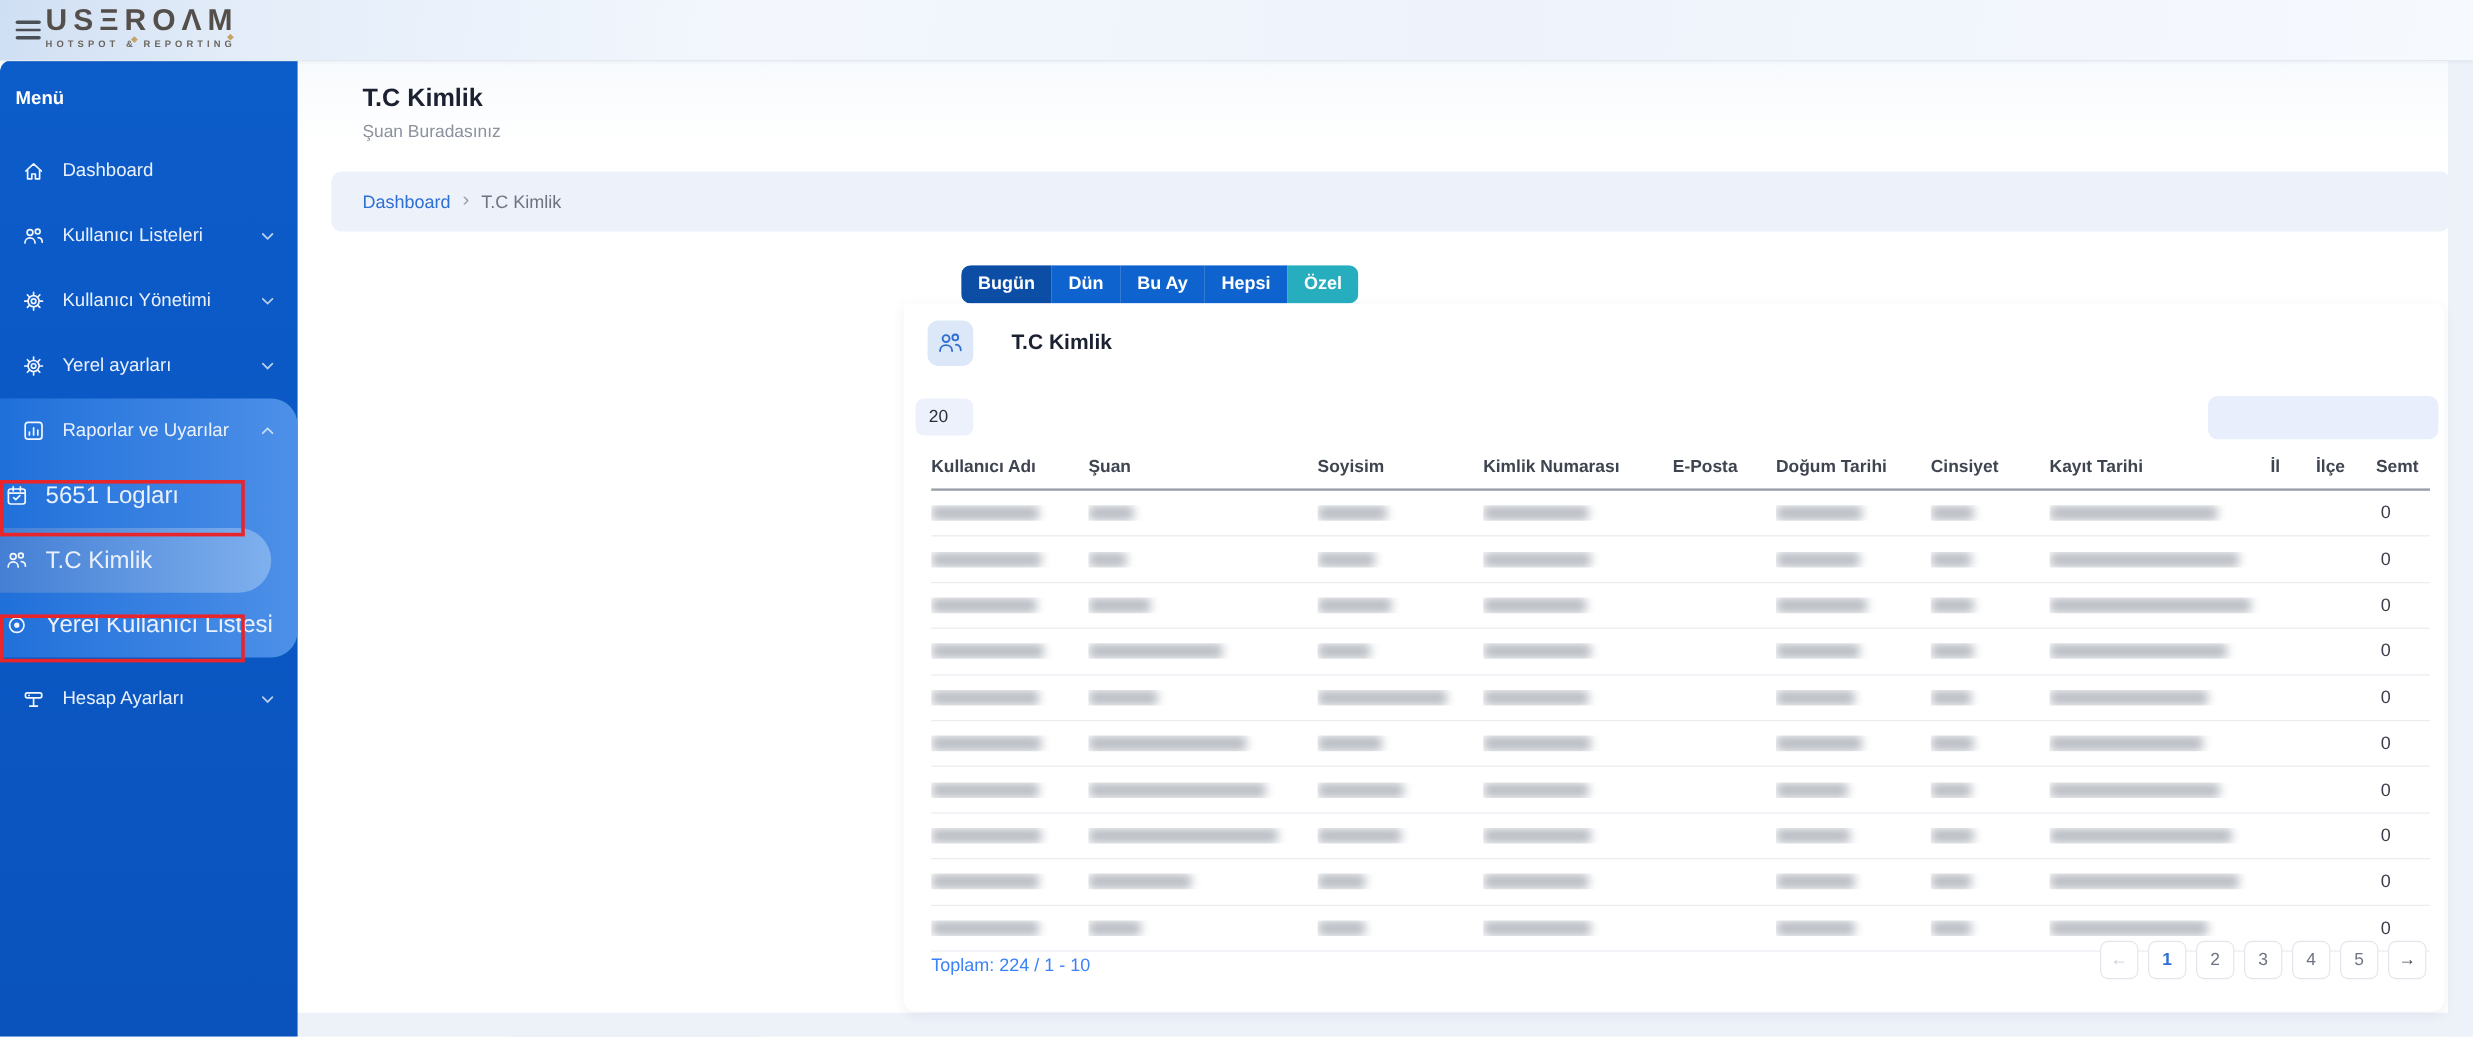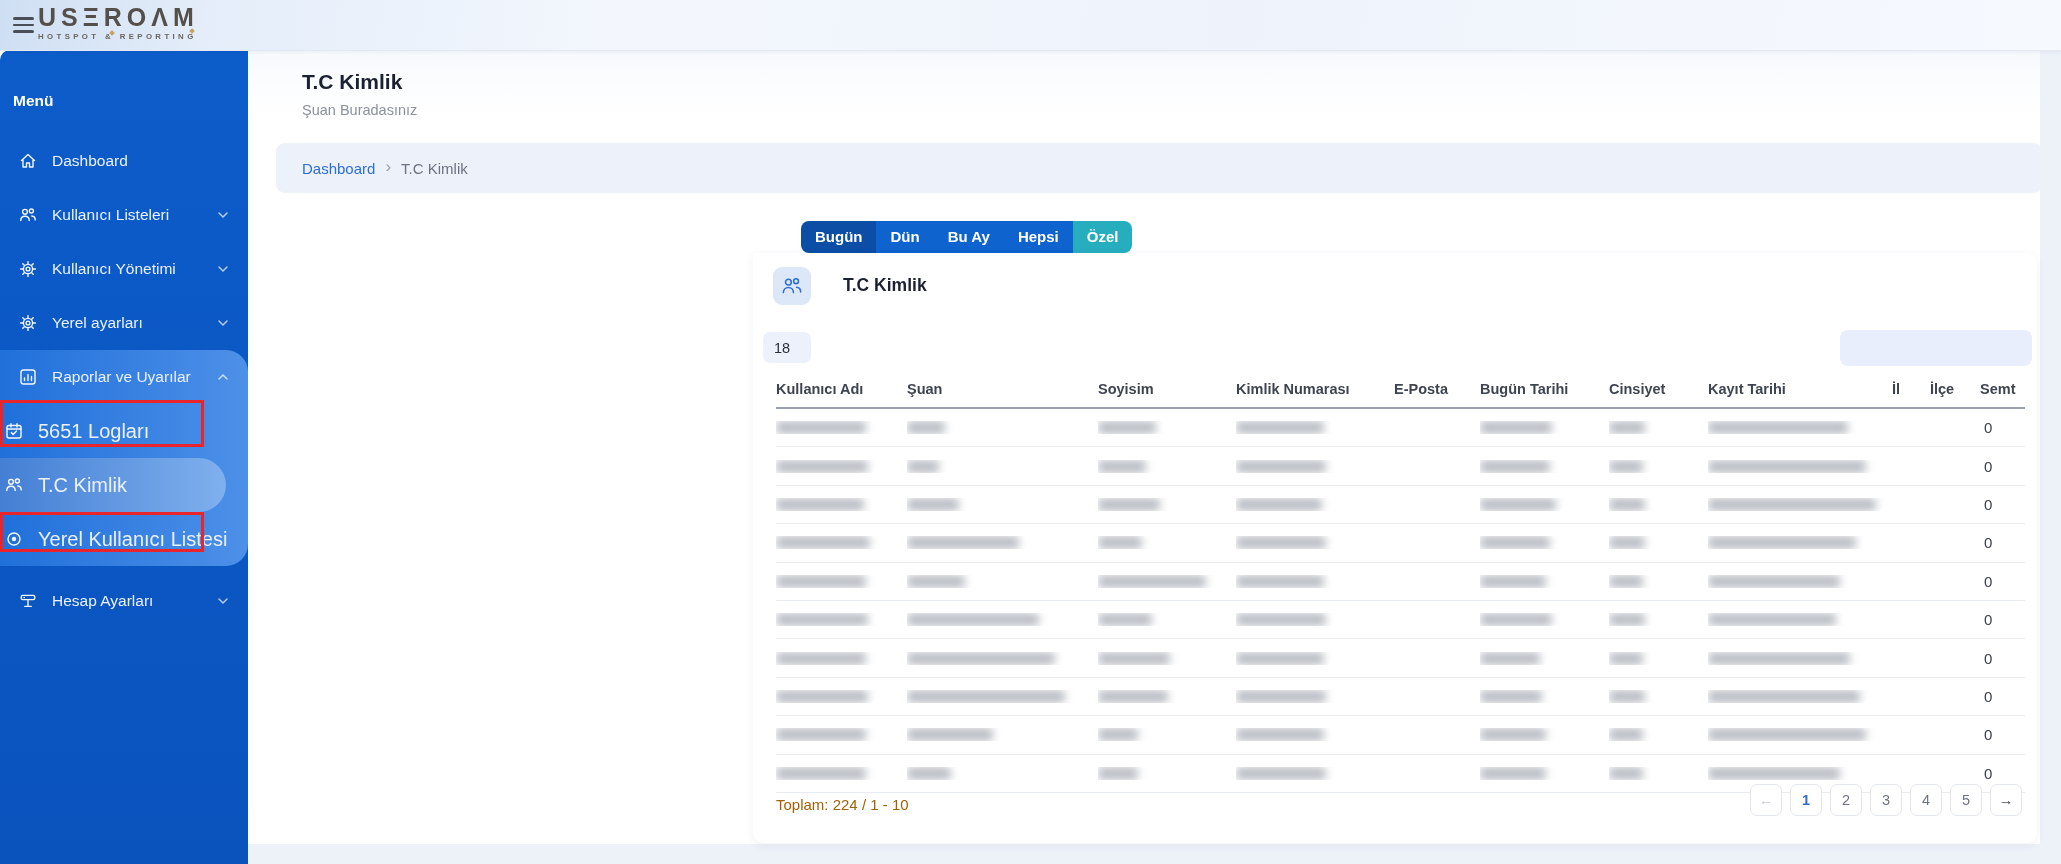--- a/index.html
+++ b/index.html
@@ -22,21 +22,21 @@
   .logo-tag{font-size:7.8px;letter-spacing:3.4px;color:#6b655f;margin-top:3px;font-weight:600;}
   .logo-acc{position:absolute;width:4px;height:4px;background:#c3a368;transform:rotate(45deg);}
   .acc1{left:72px;top:26px;} .acc2{left:152px;top:24px;}
 
   
   .sidebar{
     position:absolute;left:0;top:50px;width:248px;height:814px;
     background:linear-gradient(180deg,#0c5cca,#0a53bd);
     border-top-left-radius:10px;color:#eaf1fc;z-index:5;
   }
-  .menu-label{margin:42px 0 24px 13px;font-size:15.5px;font-weight:700;color:#fff;}
+  .menu-label{margin:24px 0 24px 13px;font-size:15.5px;font-weight:700;color:#fff;}
   .nav-item{height:54px;display:flex;align-items:center;padding:0 18px;gap:14px;
     font-size:15.5px;cursor:pointer;box-sizing:border-box;}
   .nav-icon{width:20px;height:20px;flex:none;color:#ffffff;opacity:.95;}
   .chev{margin-left:auto;opacity:.7;flex:none;}
   .group{
     background:linear-gradient(90deg,#2070da 0%,#4d90e8 100%);
     border-radius:0 22px 22px 0;width:248px;text-align:center;
   }
   .sub-item{height:54px;display:flex;align-items:center;padding:0 4px;gap:14px;
     font-size:20px;cursor:pointer;box-sizing:border-box;}
@@ -85,21 +85,21 @@
     align-items:center;}
   .thead{position:absolute;left:23px;right:12px;top:118px;height:36px;
     border-bottom:2px solid #9aa0aa;font-size:14.5px;font-weight:700;color:#3f4550;}
   .th{padding-right:6px;white-space:nowrap;}
   .rows{position:absolute;left:23px;right:12px;top:156px;}
   .t-row{height:38.4px;border-bottom:1px solid #e9ecf1;box-sizing:border-box;}
   .t-cell{overflow:hidden;}
   .blur-block{height:13px;border-radius:4px;background:#a9aeb6;filter:blur(4px);opacity:.8;}
   .cell-semt{padding-left:4px;font-size:15px;color:#3b404a;}
 
-  .total{position:absolute;left:23px;top:543px;font-size:15px;color:#a16207;}
+  .total{position:absolute;left:23px;top:543px;font-size:15px;color:#3b82f6;}
   .pagination{position:absolute;right:15px;top:531px;display:flex;gap:8px;}
   .pg{width:30px;height:30px;border:1px solid #e3e6ed;border-radius:7px;background:#fff;
     display:flex;align-items:center;justify-content:center;font-size:14.5px;color:#6d7380;cursor:pointer;}
   .pg.current{color:#2e6fd2;font-weight:700;}
   .pg.disabled{color:#c9cdd6;}
   .pg.next{color:#4a4f58;}
   svg{display:block;}
 </style>
 </head>
 <body>
@@ -243,30 +243,30 @@
     <div class="card-icon">
       <svg width="24" height="24" viewBox="0 0 20 20" fill="none" stroke="currentColor" stroke-width="1.3" stroke-linecap="round" stroke-linejoin="round">
           <circle cx="7" cy="6.8" r="2.4"></circle>
           <path d="M2.8 15.5c0-2.6 1.9-4.2 4.2-4.2s4.2 1.6 4.2 4.2"></path>
           <circle cx="13.4" cy="6" r="2"></circle>
           <path d="M13.8 11c2.1.2 3.4 1.7 3.4 3.9"></path>
         </svg>
     </div>
     <div class="card-title">T.C Kimlik</div>
 
-    <div class="size-box">18</div>
+    <div class="size-box">20</div>
     <input class="search-box" type="text" value="" style="">
 
     <div class="thead grid">
       <div class="th">Kullanıcı Adı</div>
       <div class="th">Şuan</div>
       <div class="th">Soyisim</div>
       <div class="th">Kimlik Numarası</div>
       <div class="th">E-Posta</div>
-      <div class="th">Bugün Tarihi</div>
+      <div class="th">Doğum Tarihi</div>
       <div class="th">Cinsiyet</div>
       <div class="th">Kayıt Tarihi</div>
       <div class="th">İl</div>
       <div class="th">İlçe</div>
       <div class="th">Semt</div>
     </div>
 
     <div class="rows">
       <div class="t-row grid">
           <div class="t-cell">

